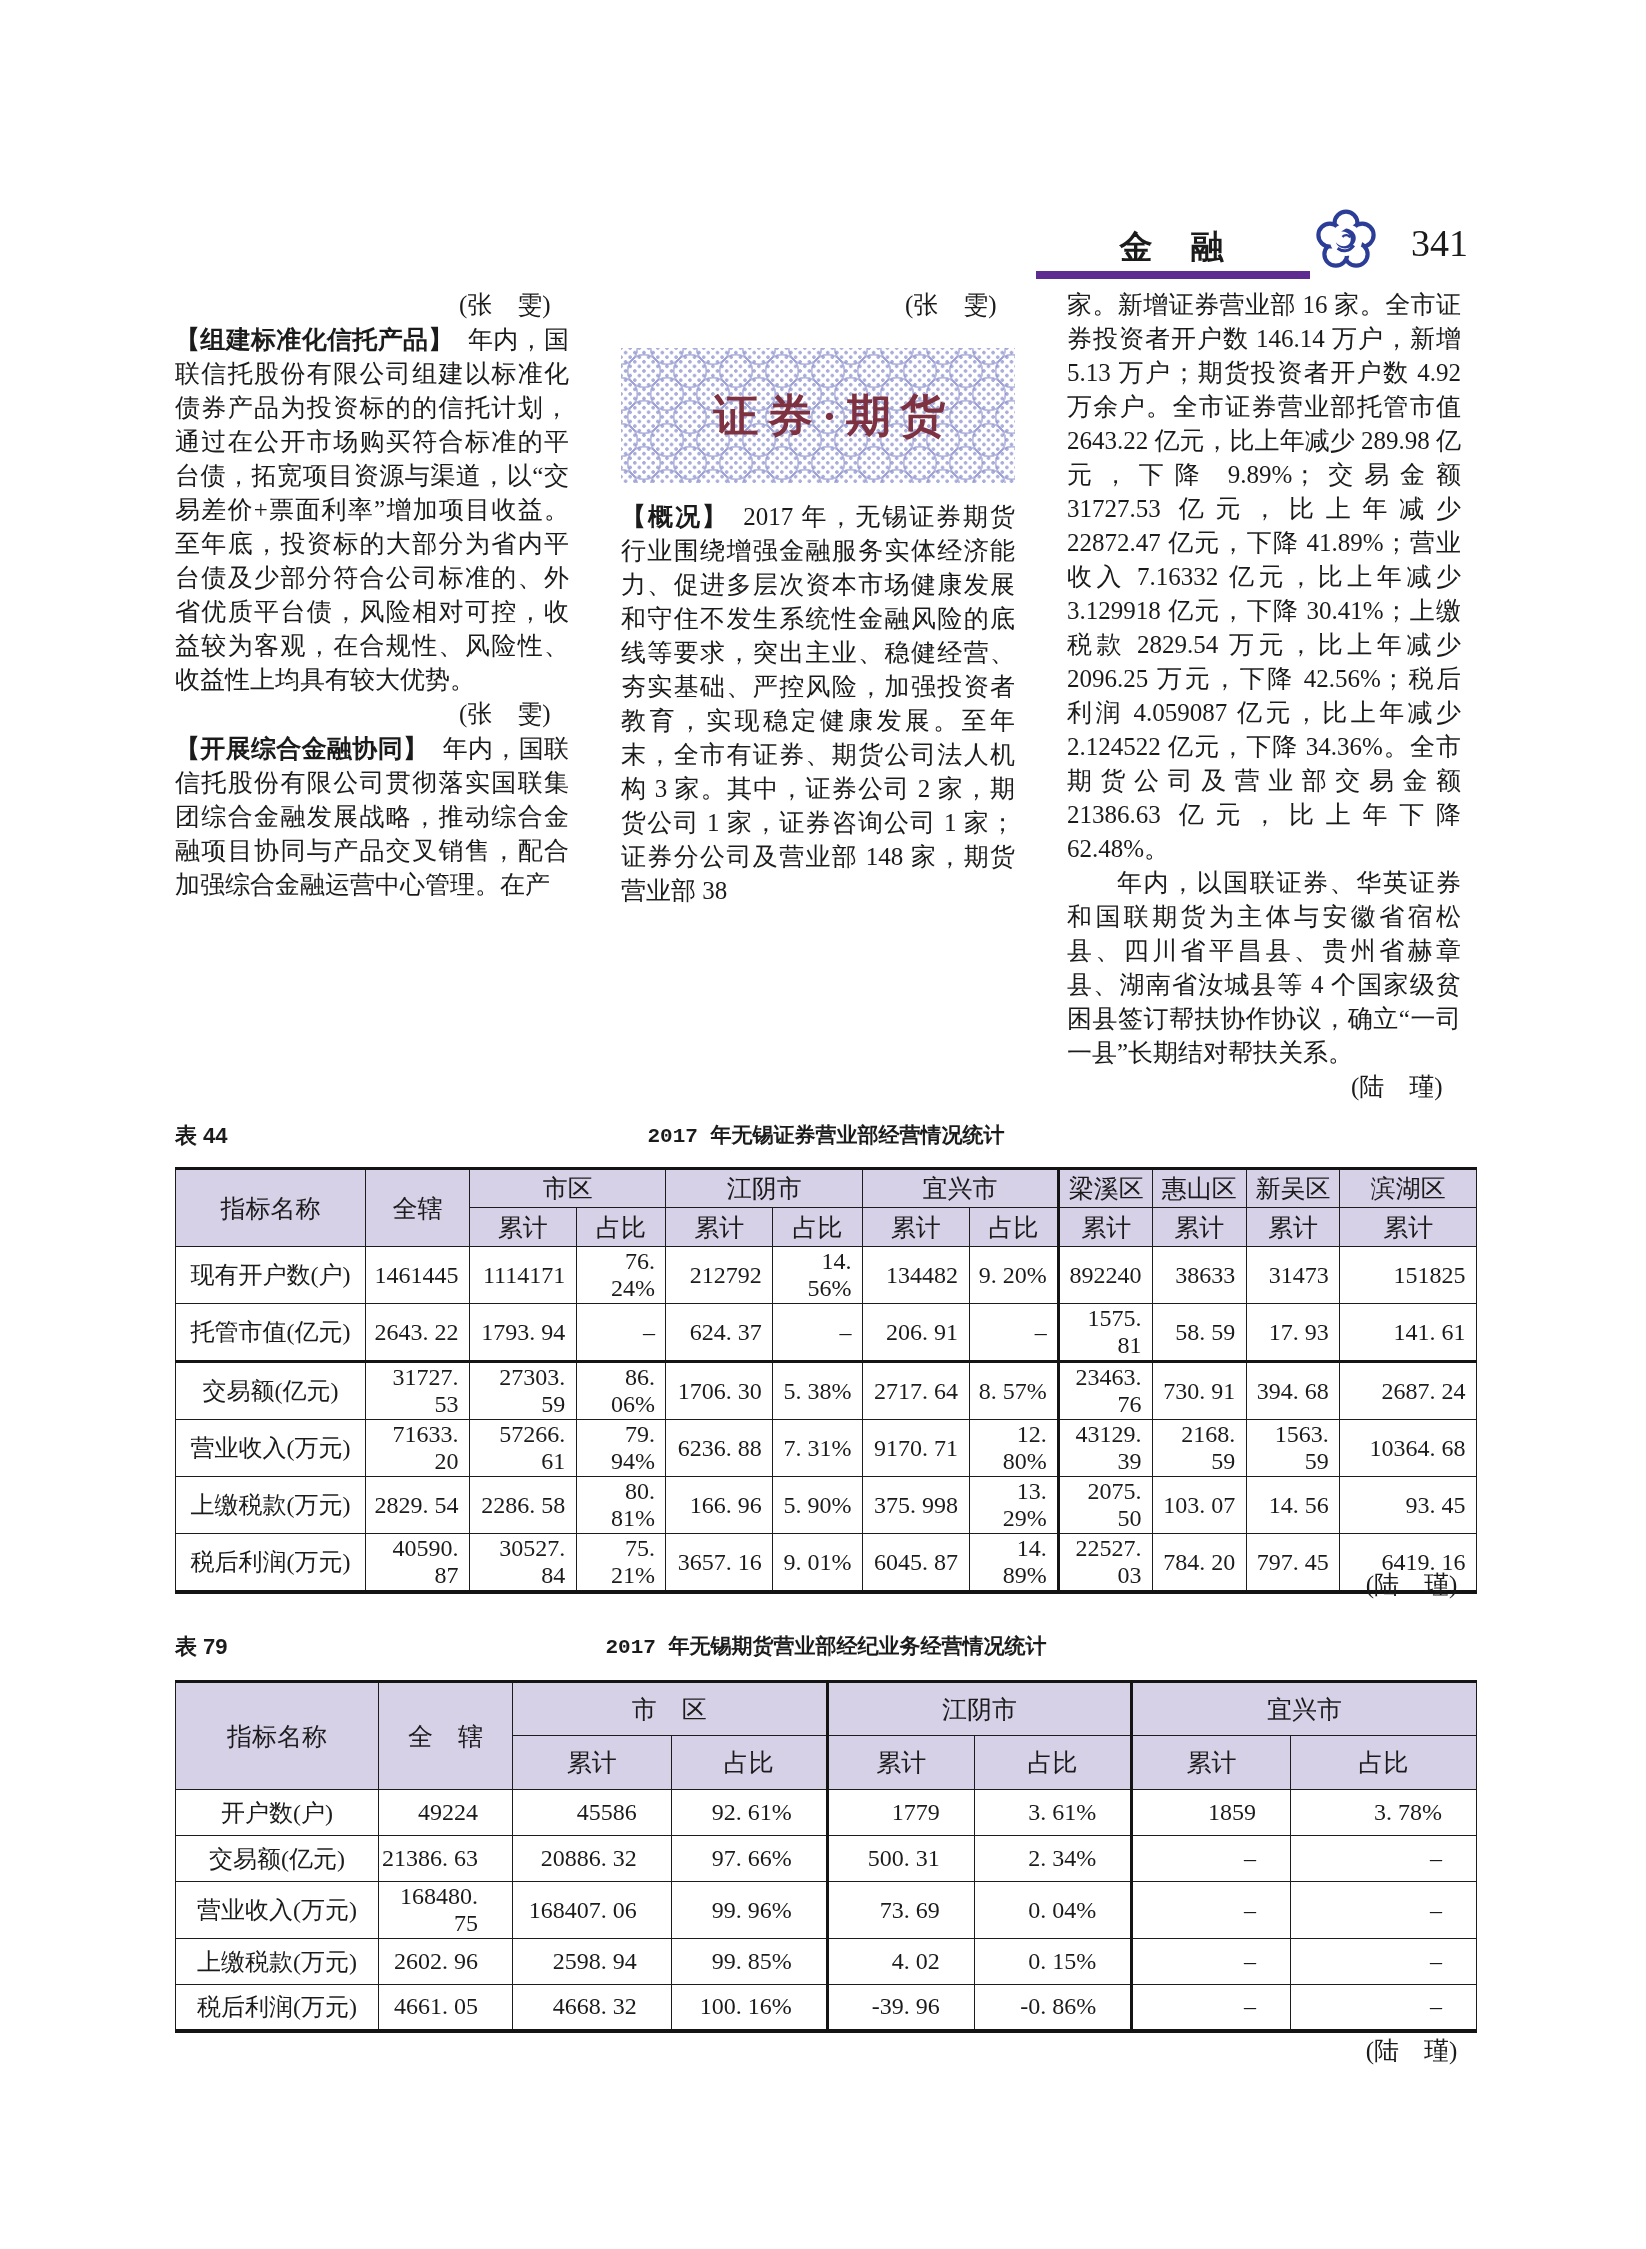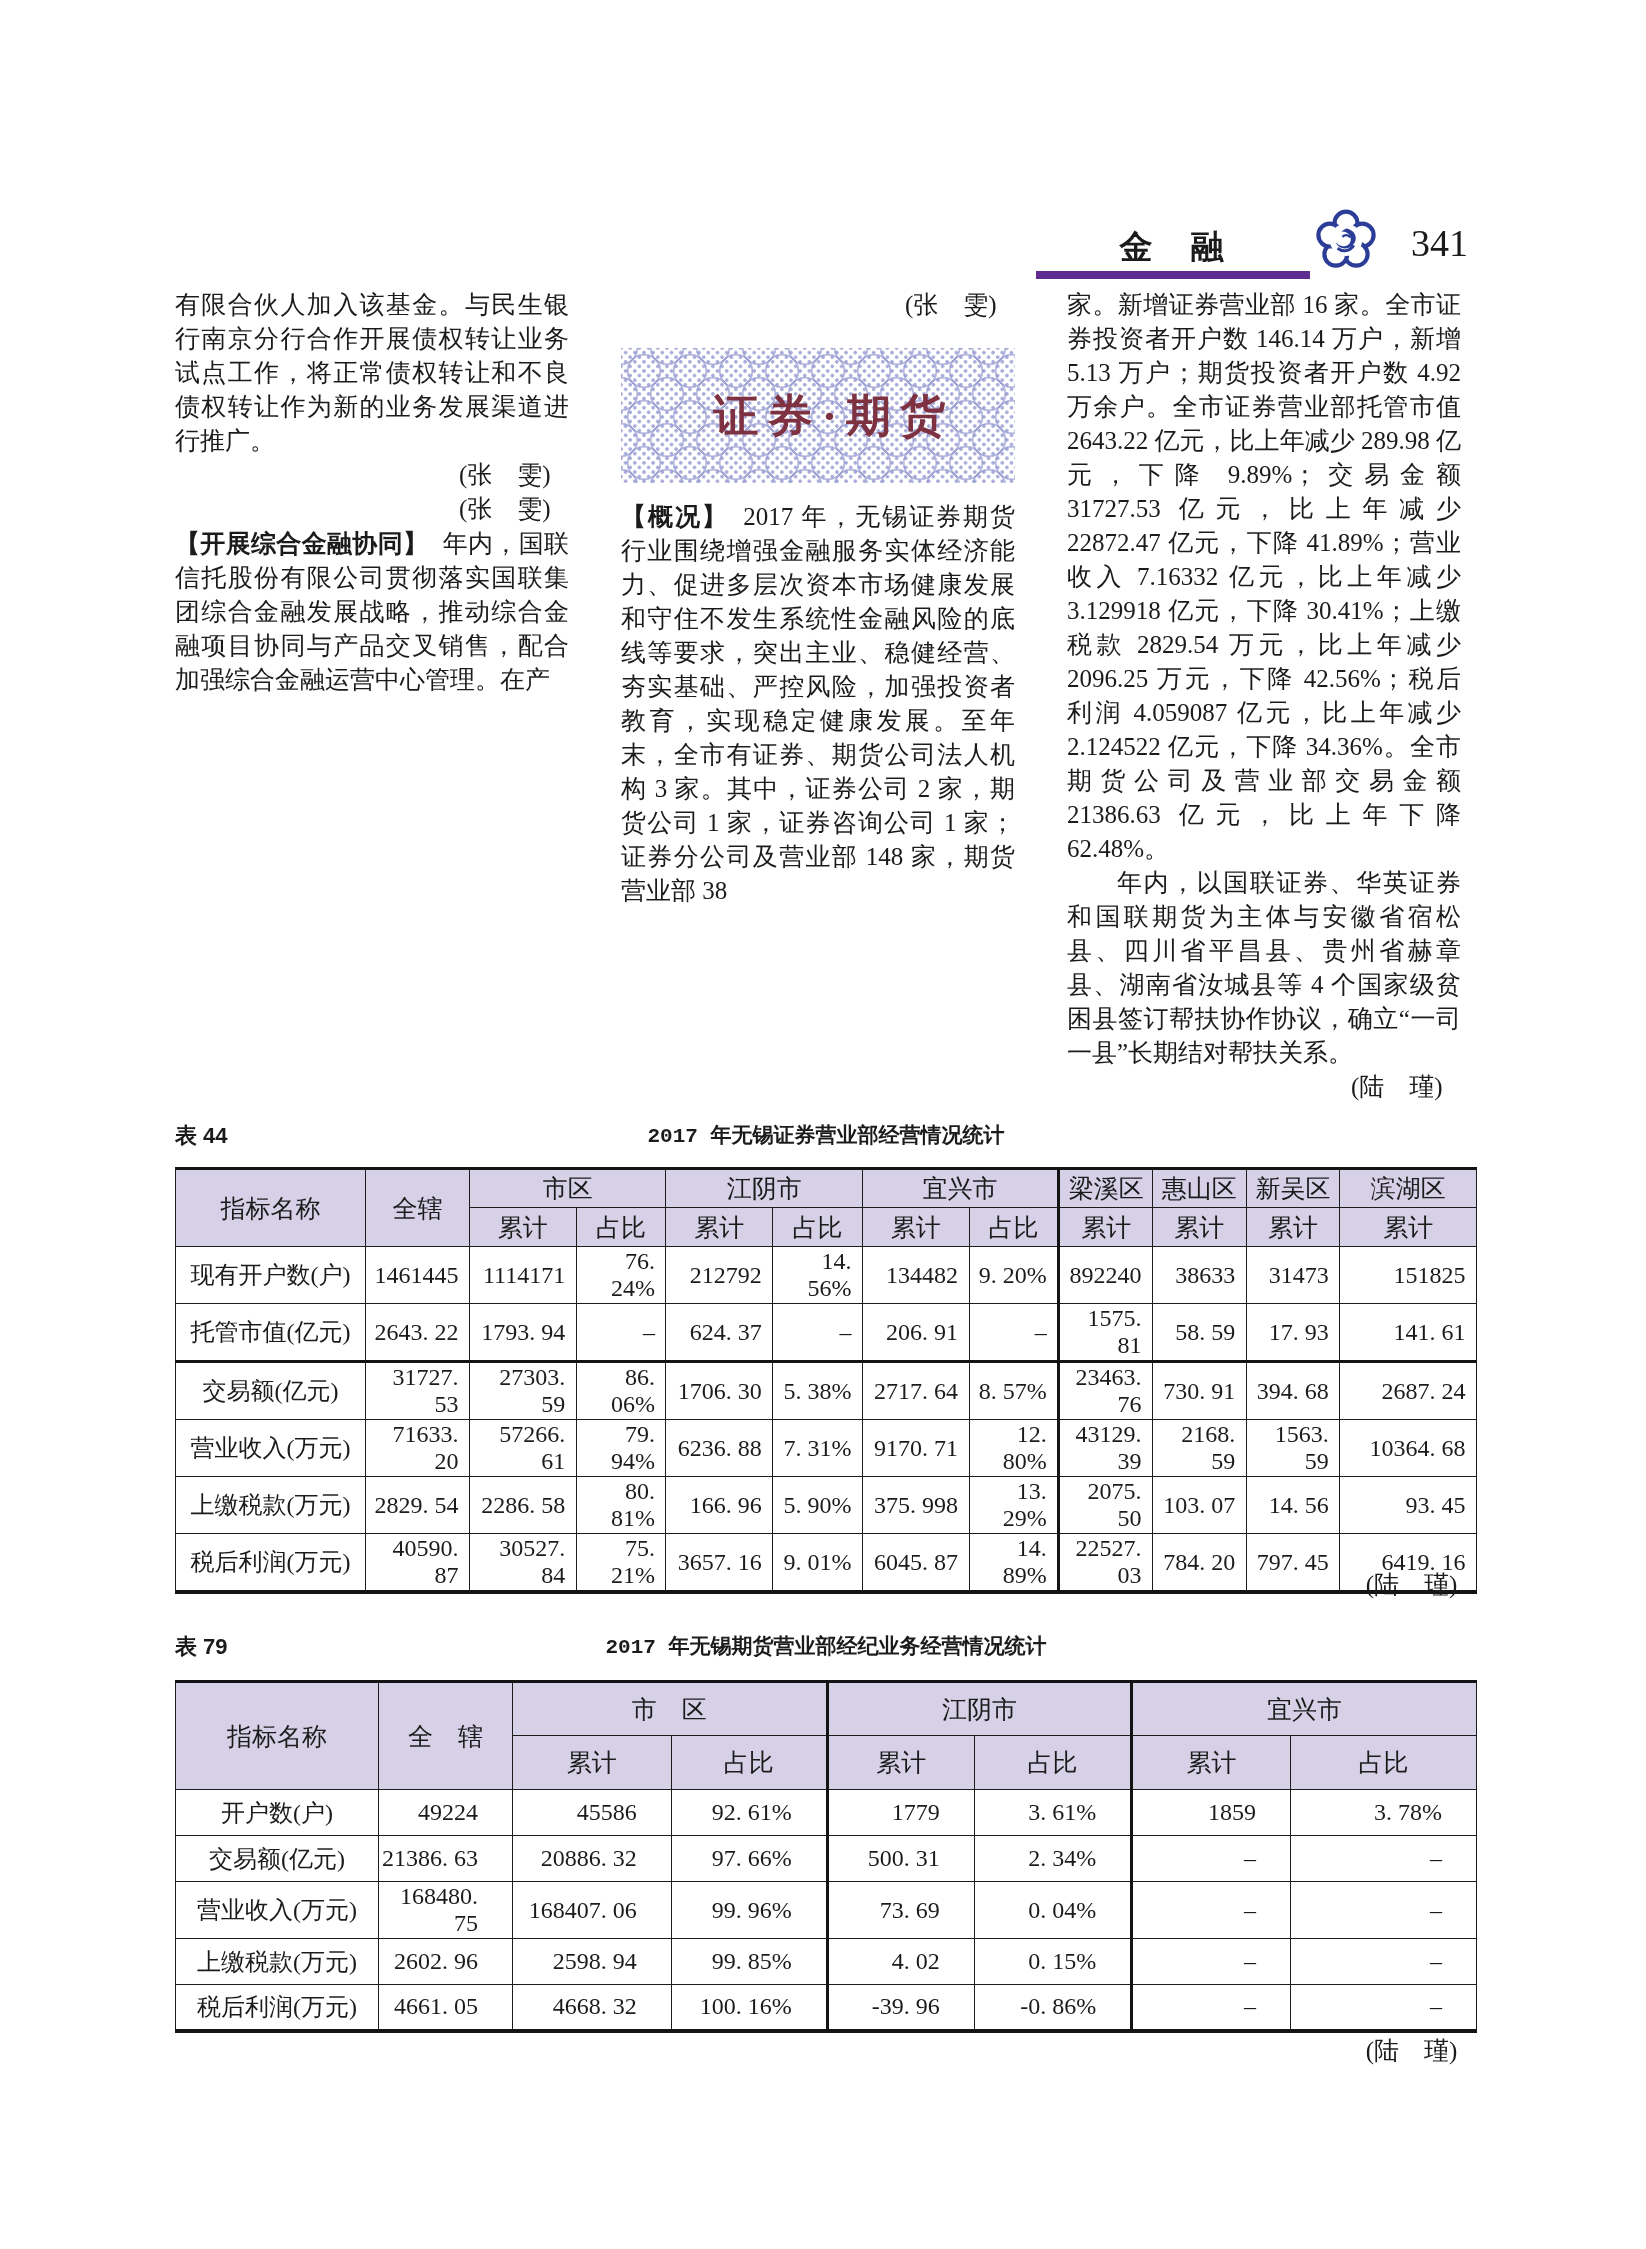--- a/index.html
+++ b/index.html
@@ -107,22 +107,22 @@
       </g>
       <circle cx="50" cy="49" r="27" fill="#ffffff"></circle>
       <path d="M50 30 c15 2 22 17 11 28 c-9 9 -24 6 -28 -5 c7 9 20 9 24 0 c4 -10 -4 -19 -15 -18 z" fill="#2b3d97"></path>
       <path d="M36 63 c9 7 20 5 27 -5" stroke="#2b3d97" stroke-width="5" fill="none"></path>
       <path d="M44 44 c4 -4 10 -4 13 1" stroke="#2b3d97" stroke-width="4" fill="none"></path>
     </svg>
   </div>
   <div class="masthead-page">341</div>
 
   <div class="col col-1">
-    <p><span>有限合伙人加入该基金。与民生银行南京分行合作开展债权转让业务试点工作，将正常债权转让和不良债权转让作为新的业务发展渠道进行推广。</span></p>
     <p class="attr">(张　雯)</p>
+    <p><span class="lead">【组建标准化信托产品】</span><span>年内，国联信托股份有限公司组建以标准化债券产品为投资标的的信托计划，通过在公开市场购买符合标准的平台债，拓宽项目资源与渠道，以“交易差价+票面利率”增加项目收益。至年底，投资标的大部分为省内平台债及少部分符合公司标准的、外省优质平台债，风险相对可控，收益较为客观，在合规性、风险性、收益性上均具有较大优势。</span></p>
     <p class="attr">(张　雯)</p>
     <p><span class="lead">【开展综合金融协同】</span><span>年内，国联信托股份有限公司贯彻落实国联集团综合金融发展战略，推动综合金融项目协同与产品交叉销售，配合加强综合金融运营中心管理。在产</span></p>
   </div>
 
   <div class="col col-2">
     <p class="attr">(张　雯)</p>
     <div class="banner">
       <span class="banner-text">证券·期货</span>
     </div>
     <p><span class="lead">【概况】</span><span>2017 年，无锡证券期货行业围绕增强金融服务实体经济能力、促进多层次资本市场健康发展和守住不发生系统性金融风险的底线等要求，突出主业、稳健经营、夯实基础、严控风险，加强投资者教育，实现稳定健康发展。至年末，全市有证券、期货公司法人机构 3 家。其中，证券公司 2 家，期货公司 1 家，证券咨询公司 1 家；证券分公司及营业部 148 家，期货营业部 38</span></p>

